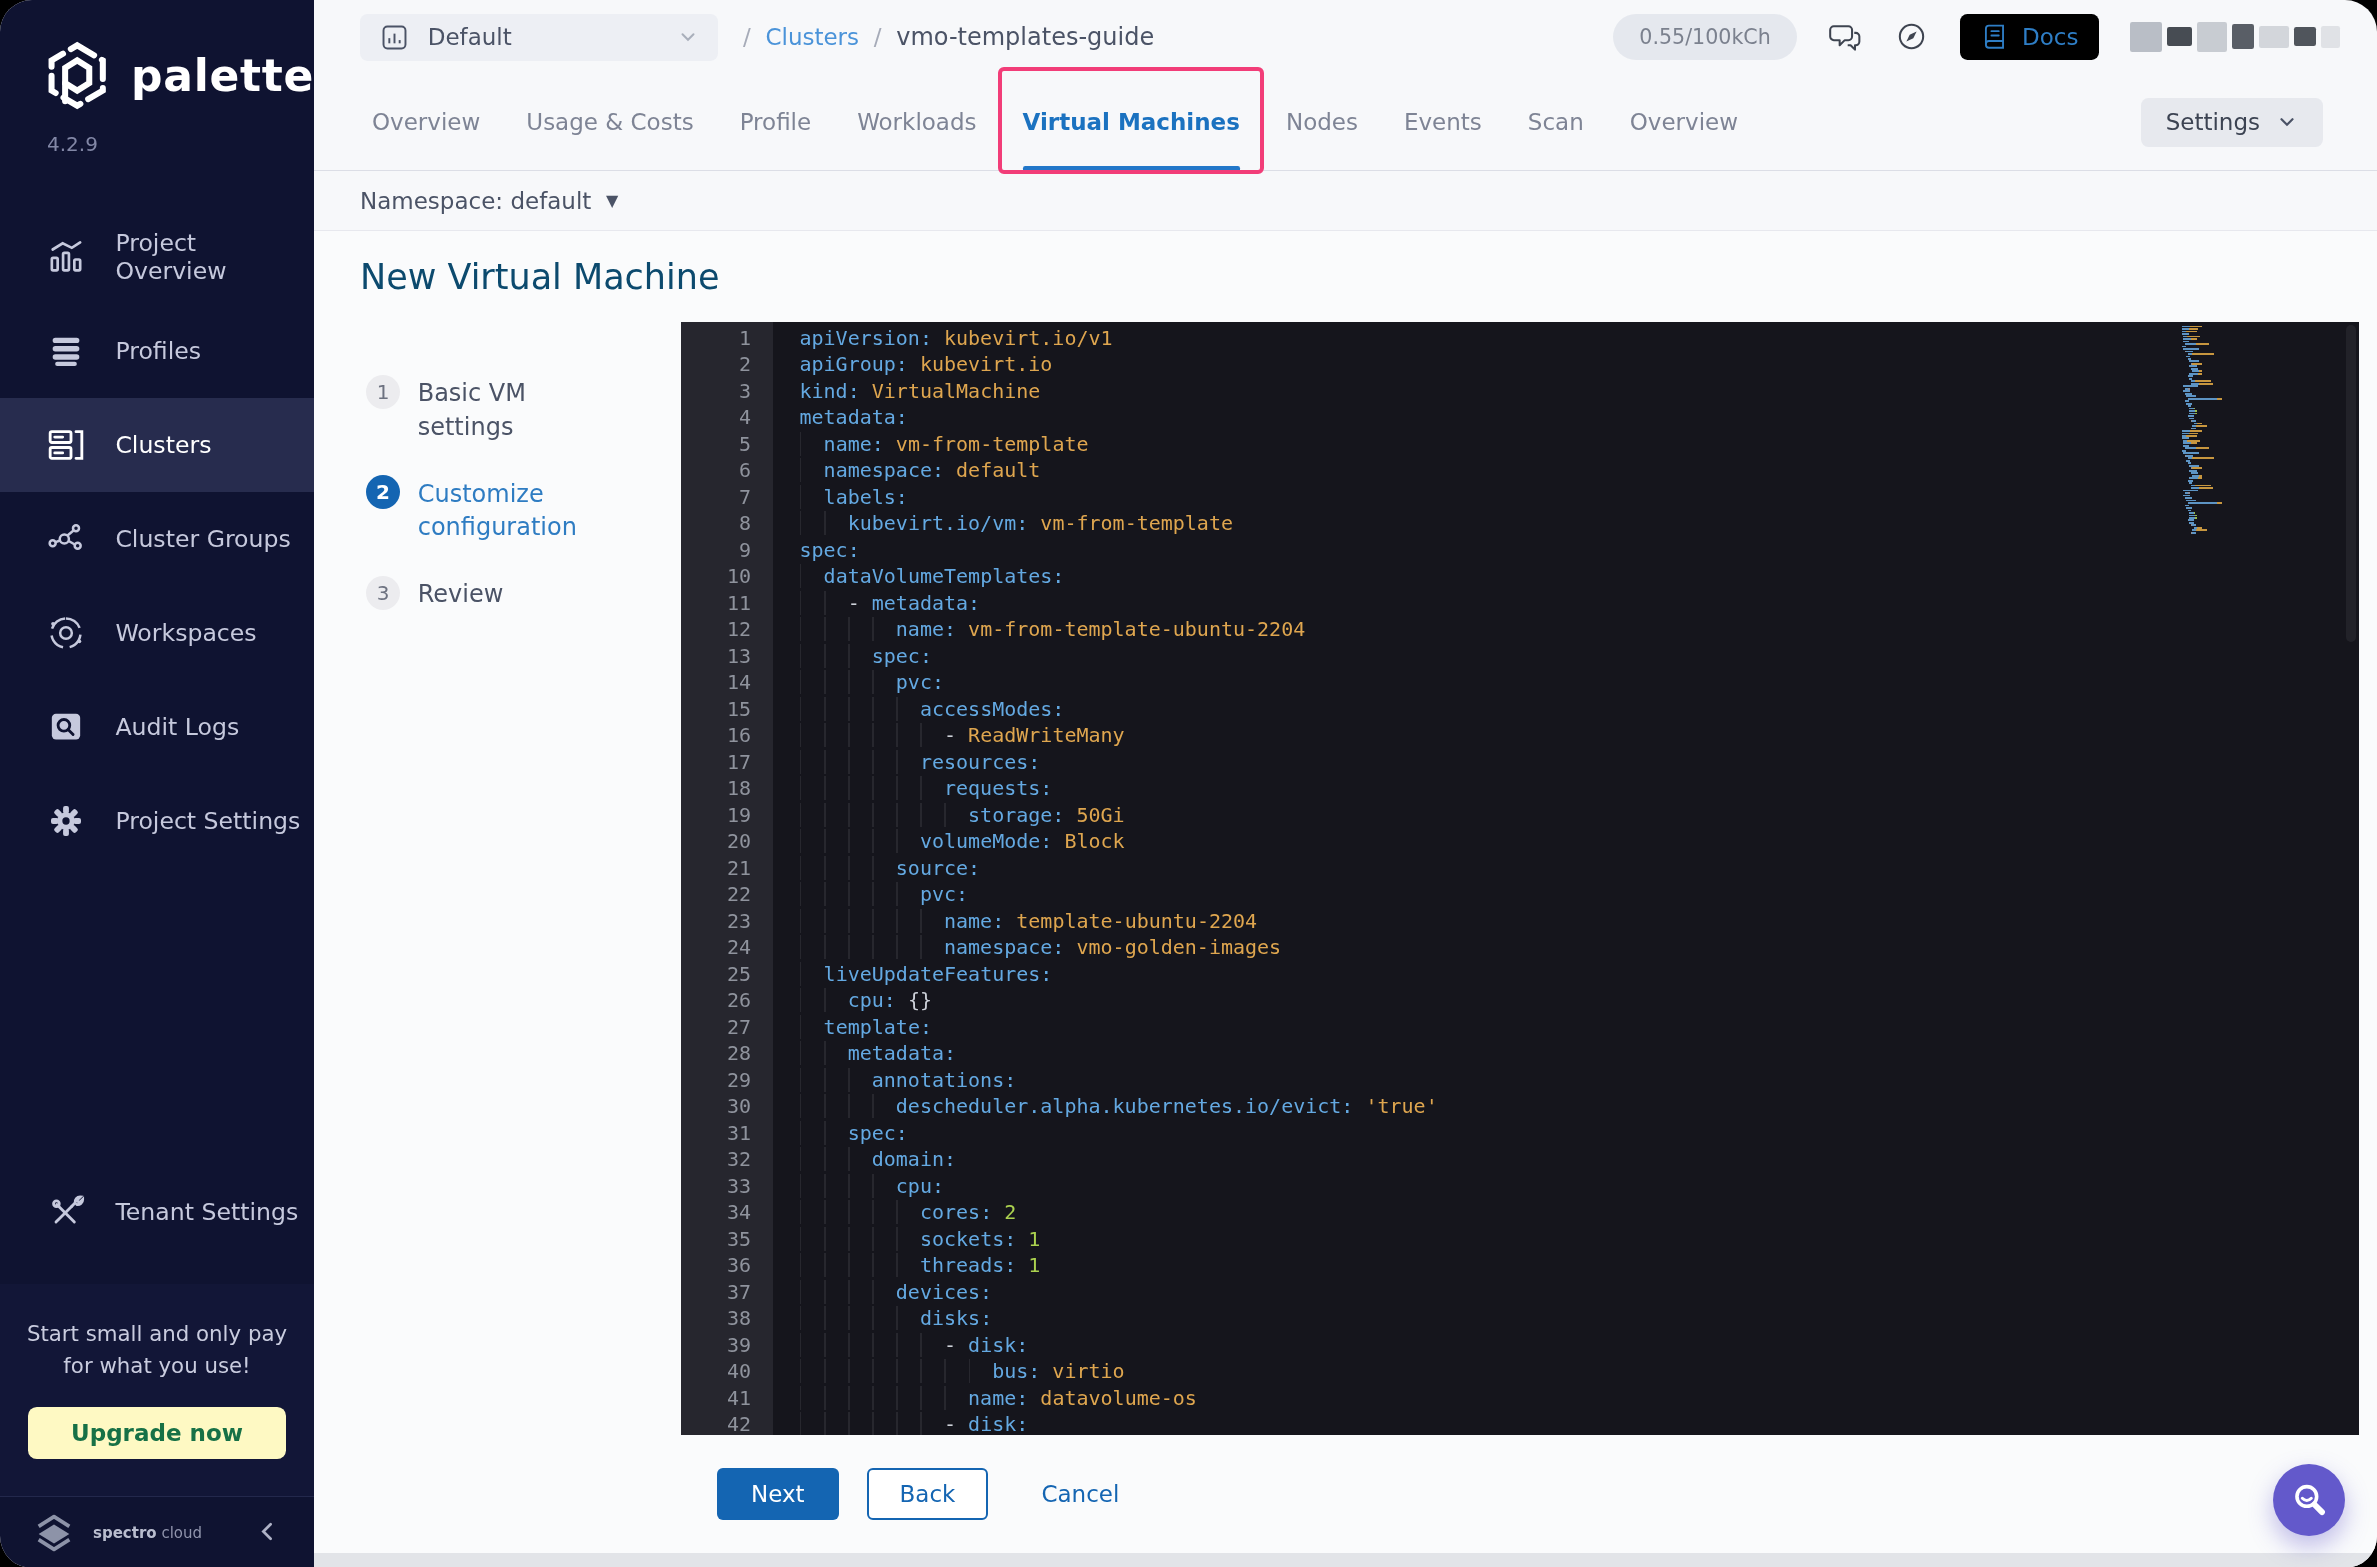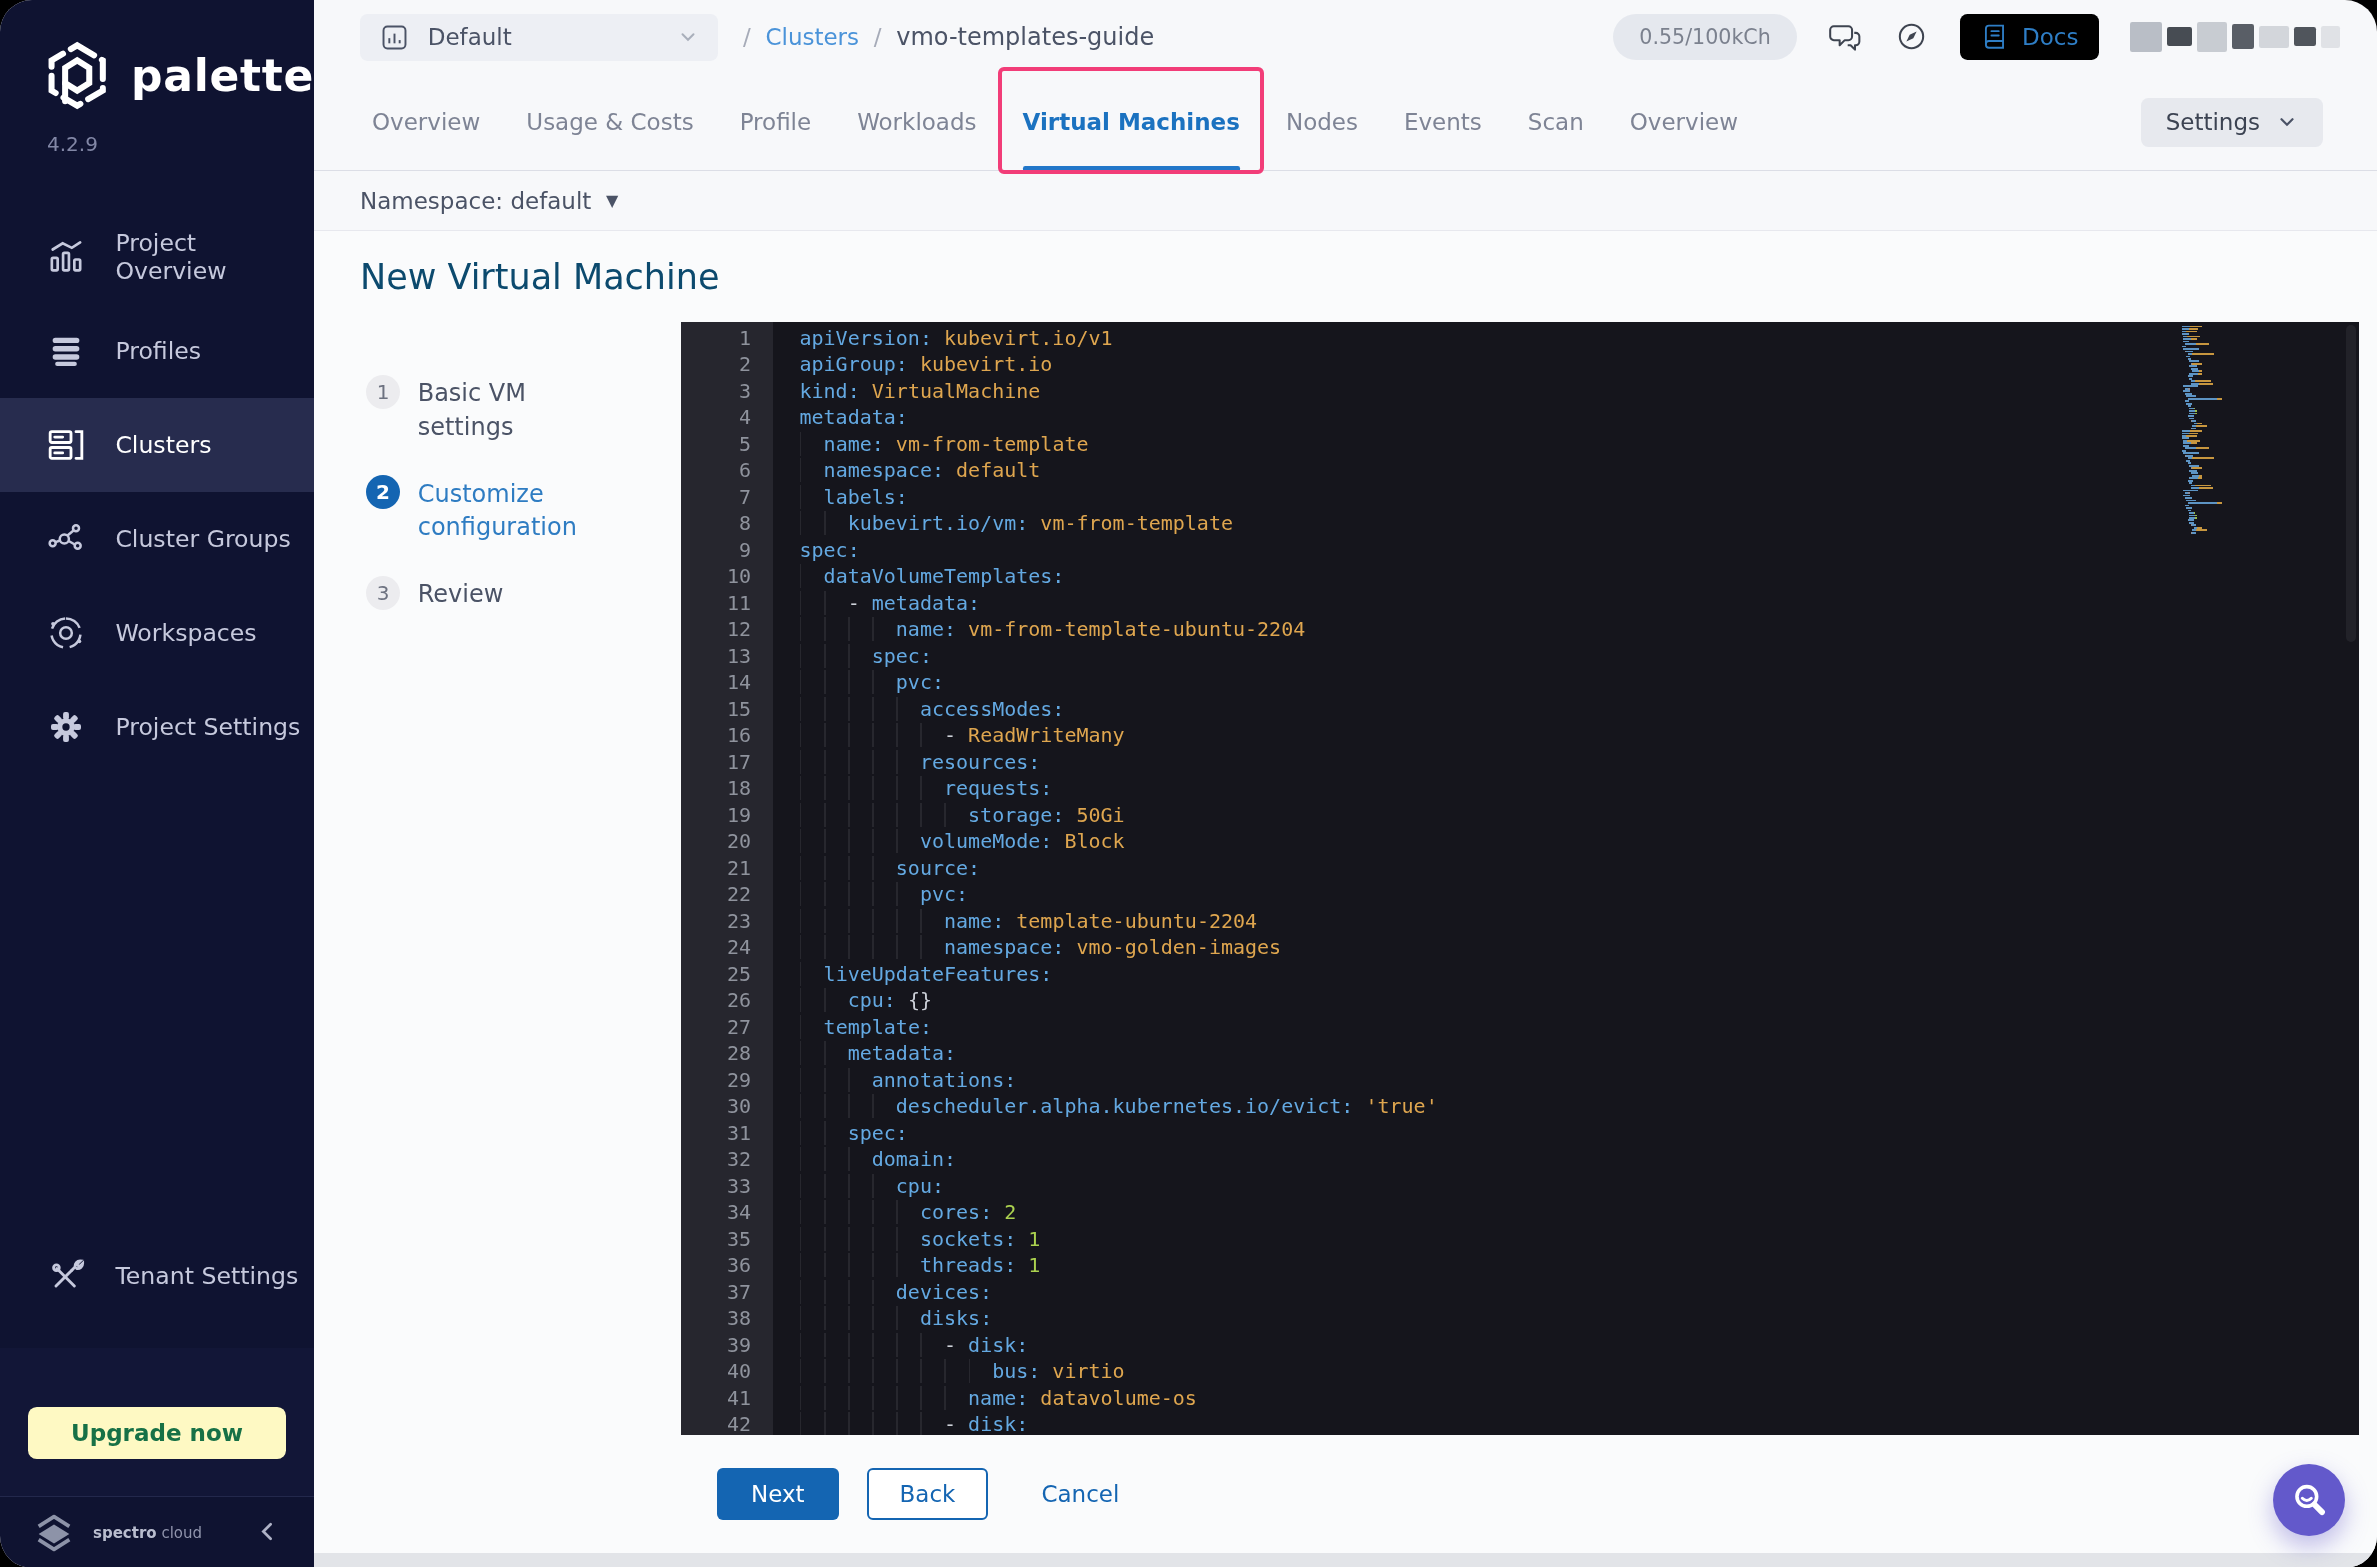--- a/index.html
+++ b/index.html
@@ -185,20 +185,30 @@
               <circle cx="24" cy="24" r="7"></circle>
               <path d="M24 6.5 a17.5 17.5 0 1 1 -0.1 0" stroke-dasharray="21 8"></path>
               <circle cx="8.5" cy="13" r="2.3" fill="currentColor" stroke="none"></circle>
               <circle cx="40" cy="34" r="2.3" fill="currentColor" stroke="none"></circle>
             </svg>
           </span>
           <span class="s-lbl">Workspaces</span>
         </div>
         <div class="side-item">
           <span class="s-ico">
+            <svg viewBox="0 0 48 48">
+              <rect x="7" y="8" width="34" height="31" rx="5" fill="currentColor"></rect>
+              <circle cx="21.5" cy="22" r="7" fill="none" stroke="#0f1331" stroke-width="3.4"></circle>
+              <line x1="26.5" y1="27" x2="32.5" y2="33" stroke="#0f1331" stroke-width="3.4" stroke-linecap="round"></line>
+            </svg>
+          </span>
+          <span class="s-lbl">Audit Logs</span>
+        </div>
+        <div class="side-item">
+          <span class="s-ico">
             <svg viewBox="0 0 48 48" fill="currentColor">
               <rect x="20.5" y="6" width="7" height="9" rx="2.4"></rect>
               <rect x="20.5" y="33" width="7" height="9" rx="2.4"></rect>
               <rect x="20.5" y="6" width="7" height="9" rx="2.4" transform="rotate(90 24 24)"></rect>
               <rect x="20.5" y="33" width="7" height="9" rx="2.4" transform="rotate(90 24 24)"></rect>
               <rect x="20.5" y="6" width="7" height="9" rx="2.4" transform="rotate(45 24 24)"></rect>
               <rect x="20.5" y="33" width="7" height="9" rx="2.4" transform="rotate(45 24 24)"></rect>
               <rect x="20.5" y="6" width="7" height="9" rx="2.4" transform="rotate(135 24 24)"></rect>
               <rect x="20.5" y="33" width="7" height="9" rx="2.4" transform="rotate(135 24 24)"></rect>
               <circle cx="24" cy="24" r="10.5"></circle>
@@ -217,20 +227,21 @@
           <line x1="12" y1="36" x2="31" y2="17"></line>
           <line x1="13" y1="15" x2="34" y2="36"></line>
           <path d="M31 17 l4 -4 a6 6 0 0 1 6 -7 l-4 4 3 3 4 -4 a6 6 0 0 1 -7 6"></path>
           <circle cx="12.5" cy="14" r="3.4"></circle>
         </svg>
       </span>
       <span class="s-lbl">Tenant Settings</span>
     </div>
 
     <div class="promo">
+      <div>Start small and only pay for what you use!</div>
       <button class="upgrade-btn">Upgrade now</button>
     </div>
 
     <div class="side-footer">
       <svg viewBox="0 0 48 48" fill="none" stroke="#8d93a8" stroke-width="4" stroke-linejoin="round">
         <path d="M8 17 L24 7 L40 17"></path>
         <path d="M8 25 L24 15 L40 25 L24 35 Z" fill="#8d93a8" stroke="none"></path>
         <path d="M8 31 L24 41 L40 31"></path>
       </svg>
       <span class="brand"><b>spectro</b> <span>cloud</span></span>

